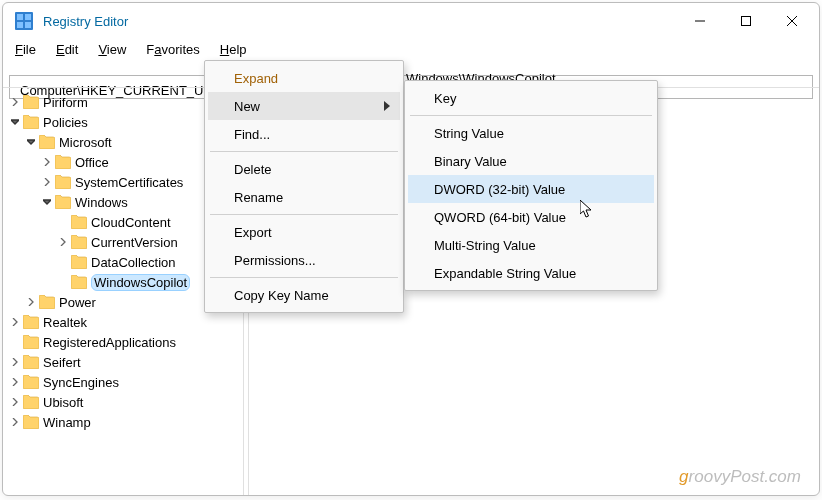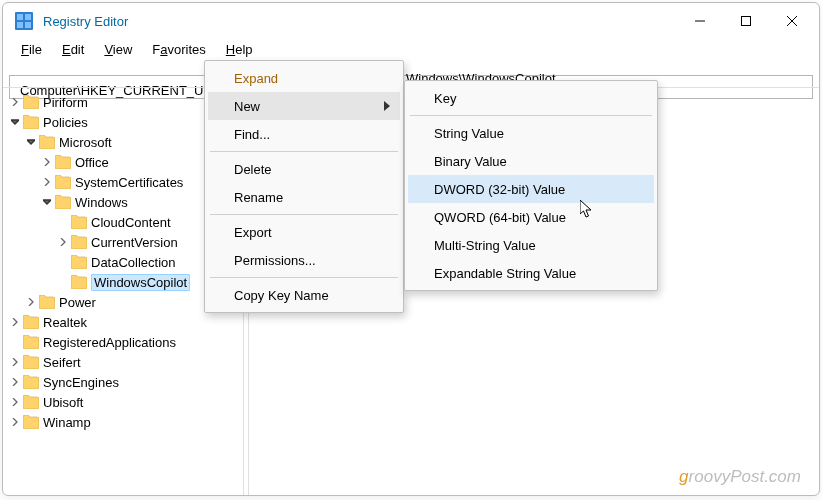--- a/index.html
+++ b/index.html
@@ -6,35 +6,35 @@
   body { background: #fff; width: 822px; height: 500px; overflow: hidden; position: relative; }
   .window { width: 818px; height: 494px; margin: 2px; border: 1px solid #bcbcbc; border-radius: 6px; position: relative; background: #fff; overflow: hidden; box-shadow: 0 2px 10px rgba(0,0,0,0.08); }
   .titlebar { height: 36px; display: flex; align-items: center; padding: 0 4px 0 12px; }
   .titlebar .app-icon { width: 18px; height: 18px; margin-right: 10px; flex-shrink: 0; }
   .titlebar .title { font-size: 13px; color: #0369a1; }
   .titlebar .spacer { flex: 1; }
   .winbtn { width: 46px; height: 34px; display: flex; align-items: center; justify-content: center; }
   .winbtn svg { stroke: #000; stroke-width: 1; }
   .menubar { height: 20px; display: flex; align-items: center; padding: 0 6px; font-size: 13px; gap: 0; }
   .menubar .menuitem { padding: 2px 10px; white-space: nowrap; }
-  .menubar .menuitem:first-child { padding-left: 6px; margin-left: 6px; }
+  .menubar .menuitem:first-child { padding-left: 6px; }
   .menubar .underline { text-decoration: underline; text-decoration-skip-ink: none; }
   .addrbar { height: 24px; margin: 16px 6px 0 6px; border: 1px solid #b5b5b5; display: flex; align-items: flex-end; padding: 0 10px; font-size: 13px; color: #000; }
   .content { position: absolute; left: 0; right: 0; top: 84px; bottom: 0; display: flex; }
   .tree-pane { width: 240px; border-top: 1px solid #e0e0e0; overflow: hidden; position: relative; }
   .splitter { width: 6px; background: #fff; border-left: 1px solid #e0e0e0; border-right: 1px solid #e0e0e0; cursor: col-resize; }
   .value-pane { flex: 1; border-top: 1px solid #e0e0e0; }
   .tree { padding: 4px 0; font-size: 13px; }
   .node { display: flex; align-items: center; height: 20px; padding-right: 4px; white-space: nowrap; }
   .node .chev { width: 12px; height: 12px; display: flex; align-items: center; justify-content: center; margin-right: 2px; flex-shrink: 0; }
   .node .chev svg { stroke: #666; fill: none; stroke-width: 1.3; }
   .node .chev.open svg { stroke: #333; fill: #666; }
   .node .folder-icon { width: 16px; height: 14px; margin-right: 4px; flex-shrink: 0; }
   .node .label { color: #000; }
-  .node.selected .label { background: #cce8ff; border: 1px solid #99d1ff; padding: 0 2px; border-radius: 1px; }
+  .node.selected .label { background: #cce8ff; border: 1px solid #99d1ff; padding: 0 2px; border-radius: 6px; }
   .ind0 { padding-left: 6px; }
   .ind1 { padding-left: 22px; }
   .ind2 { padding-left: 38px; }
   .ind3 { padding-left: 54px; }
   .context-menu { position: absolute; background: #f9f9f9; border: 1px solid #c0c0c0; box-shadow: 2px 4px 8px rgba(0,0,0,0.2); font-size: 13px; padding: 3px; border-radius: 2px; z-index: 100; }
   .cm-item { height: 28px; display: flex; align-items: center; padding: 0 38px 0 26px; white-space: nowrap; color: #000; position: relative; }
   .cm-item.disabled { color: #a16207; }
   .cm-item.hover { background: #e5e5e5; }
   .cm-item.hover.blue { background: #d8eaf9; }
   .cm-item .arrow-r { position: absolute; right: 10px; }

